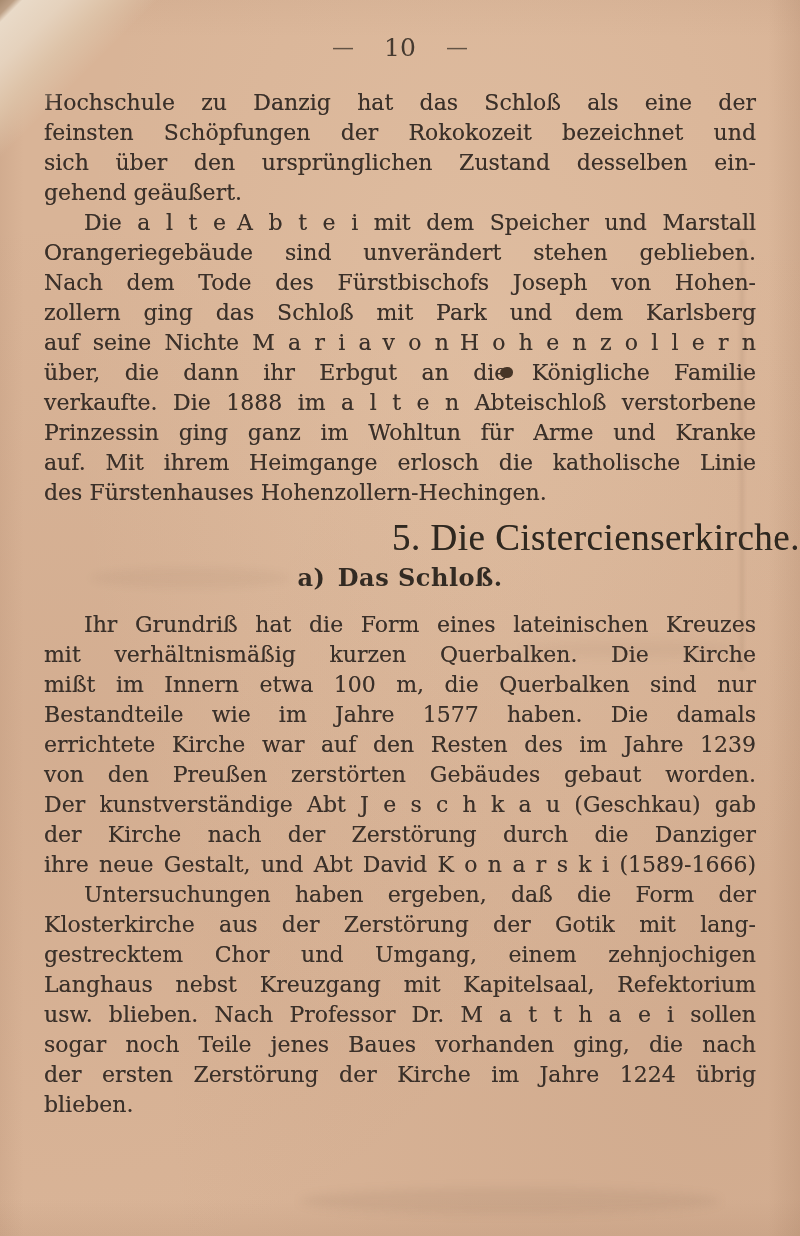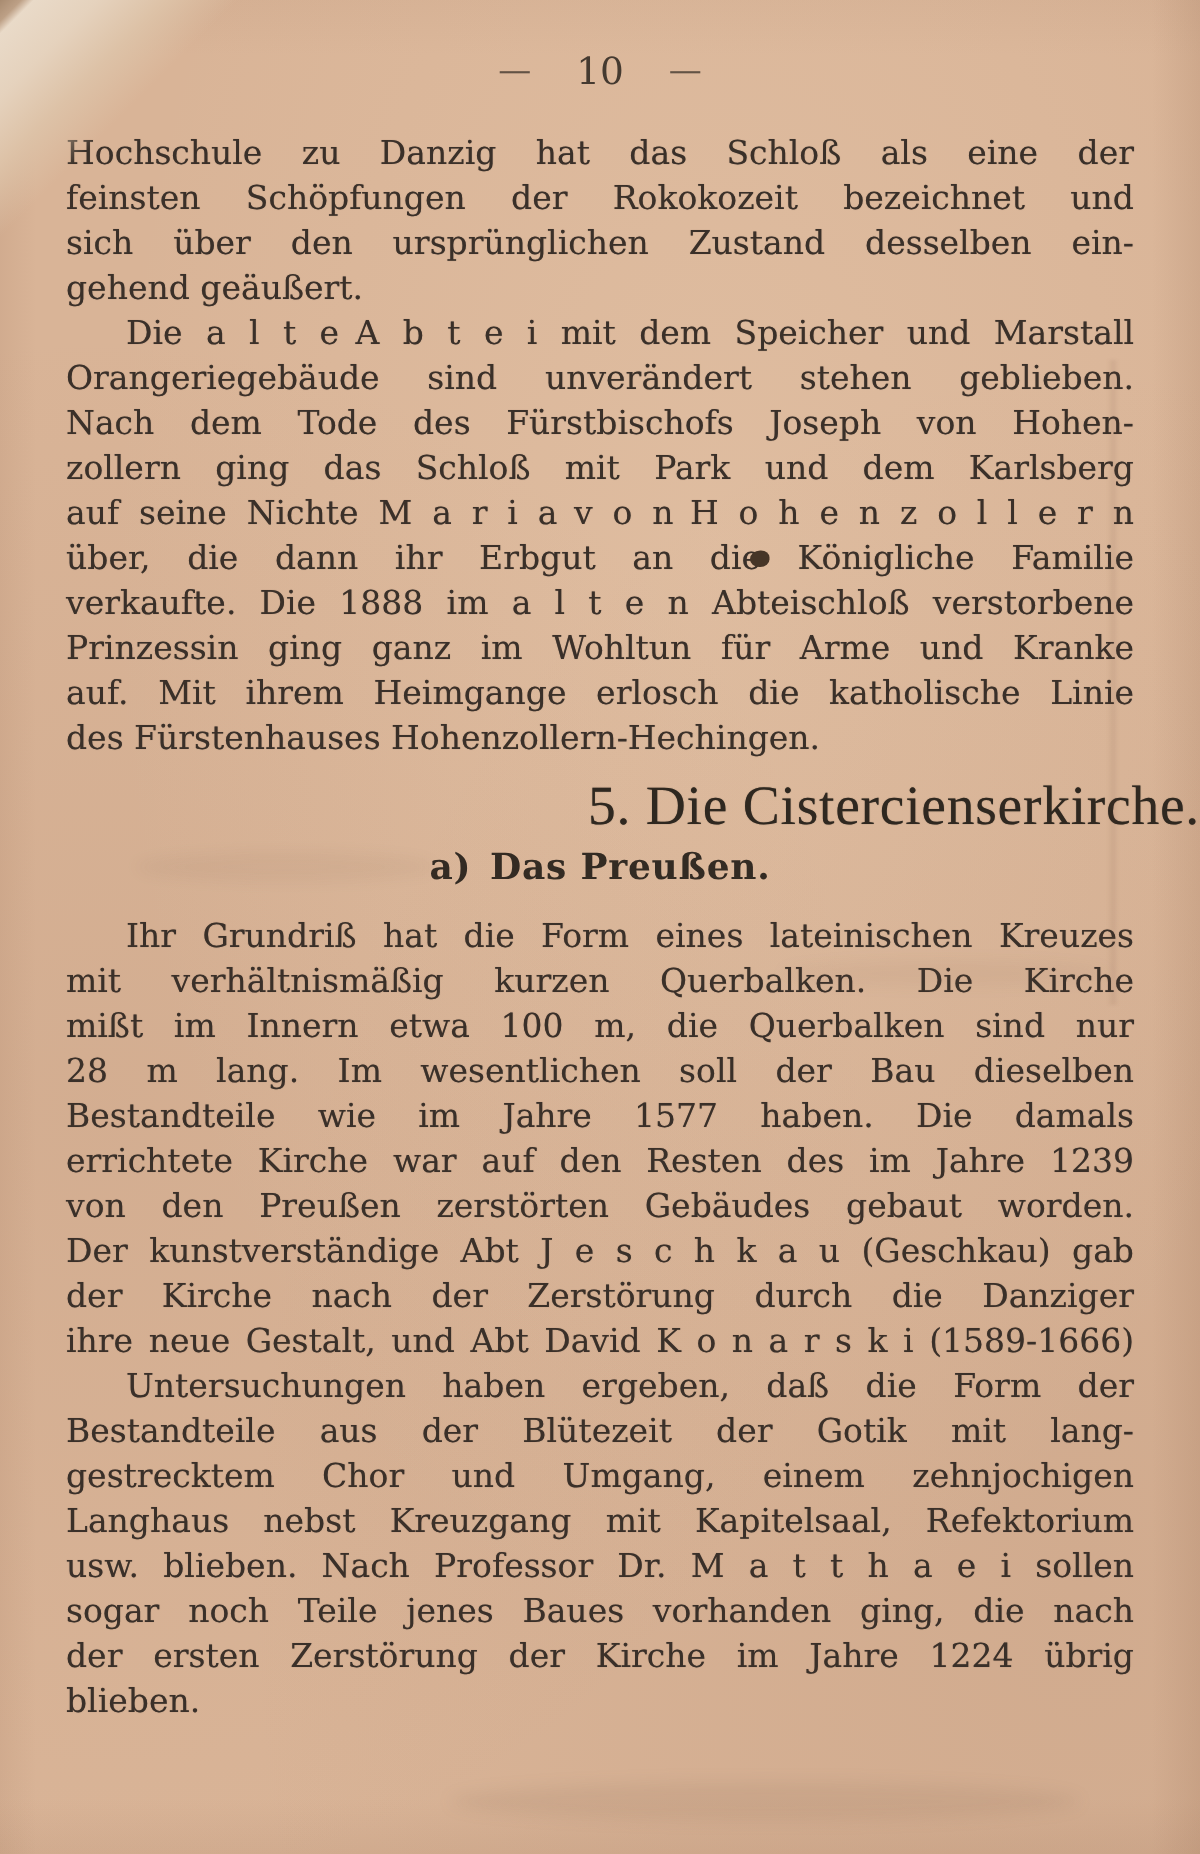--- a/index.html
+++ b/index.html
@@ -117,36 +117,35 @@
     <div class="line">zollern ging das Schloß mit Park und dem Karlsberg</div>
     <div class="line">auf seine Nichte M a r i a v o n H o h e n z o l l e r n</div>
     <div class="line">über, die dann ihr Erbgut an die Königliche Familie</div>
     <div class="line">verkaufte. Die 1888 im a l t e n Abteischloß verstorbene</div>
     <div class="line">Prinzessin ging ganz im Wohltun für Arme und Kranke</div>
     <div class="line">auf. Mit ihrem Heimgange erlosch die katholische Linie</div>
     <div class="line last">des Fürstenhauses Hohenzollern-Hechingen.</div>
   </main>
 
   <h1 class="chapter-heading">5. Die Cistercienserkirche.</h1>
-  <h2 class="section-subheading">a) Das Preußen.</h2>
+  <h2 class="section-subheading">a) Das Schloß.</h2>
 
   <main class="text-block tb-lower">
     <div class="line indent">Ihr Grundriß hat die Form eines lateinischen Kreuzes</div>
     <div class="line">mit verhältnismäßig kurzen Querbalken. Die Kirche</div>
     <div class="line">mißt im Innern etwa 100 m, die Querbalken sind nur</div>
-    <div class="line">28 m lang. Im wesentlichen soll der Bau dieselben</div>
     <div class="line">Bestandteile wie im Jahre 1577 haben. Die damals</div>
     <div class="line">errichtete Kirche war auf den Resten des im Jahre 1239</div>
     <div class="line">von den Preußen zerstörten Gebäudes gebaut worden.</div>
     <div class="line">Der kunstverständige Abt J e s c h k a u (Geschkau) gab</div>
     <div class="line">der Kirche nach der Zerstörung durch die Danziger</div>
     <div class="line">ihre neue Gestalt, und Abt David K o n a r s k i (1589-1666)</div>
 
     <div class="line indent">Untersuchungen haben ergeben, daß die Form der</div>
-    <div class="line">Bestandteile aus der Blütezeit der Gotik mit lang-</div>
+    <div class="line">Klosterkirche aus der Zerstörung der Gotik mit lang-</div>
     <div class="line">gestrecktem Chor und Umgang, einem zehnjochigen</div>
     <div class="line">Langhaus nebst Kreuzgang mit Kapitelsaal, Refektorium</div>
     <div class="line">usw. blieben. Nach Professor Dr. M a t t h a e i sollen</div>
     <div class="line">sogar noch Teile jenes Baues vorhanden ging, die nach</div>
     <div class="line">der ersten Zerstörung der Kirche im Jahre 1224 übrig</div>
     <div class="line last">blieben.</div>
   </main>
 
 </div>
 

